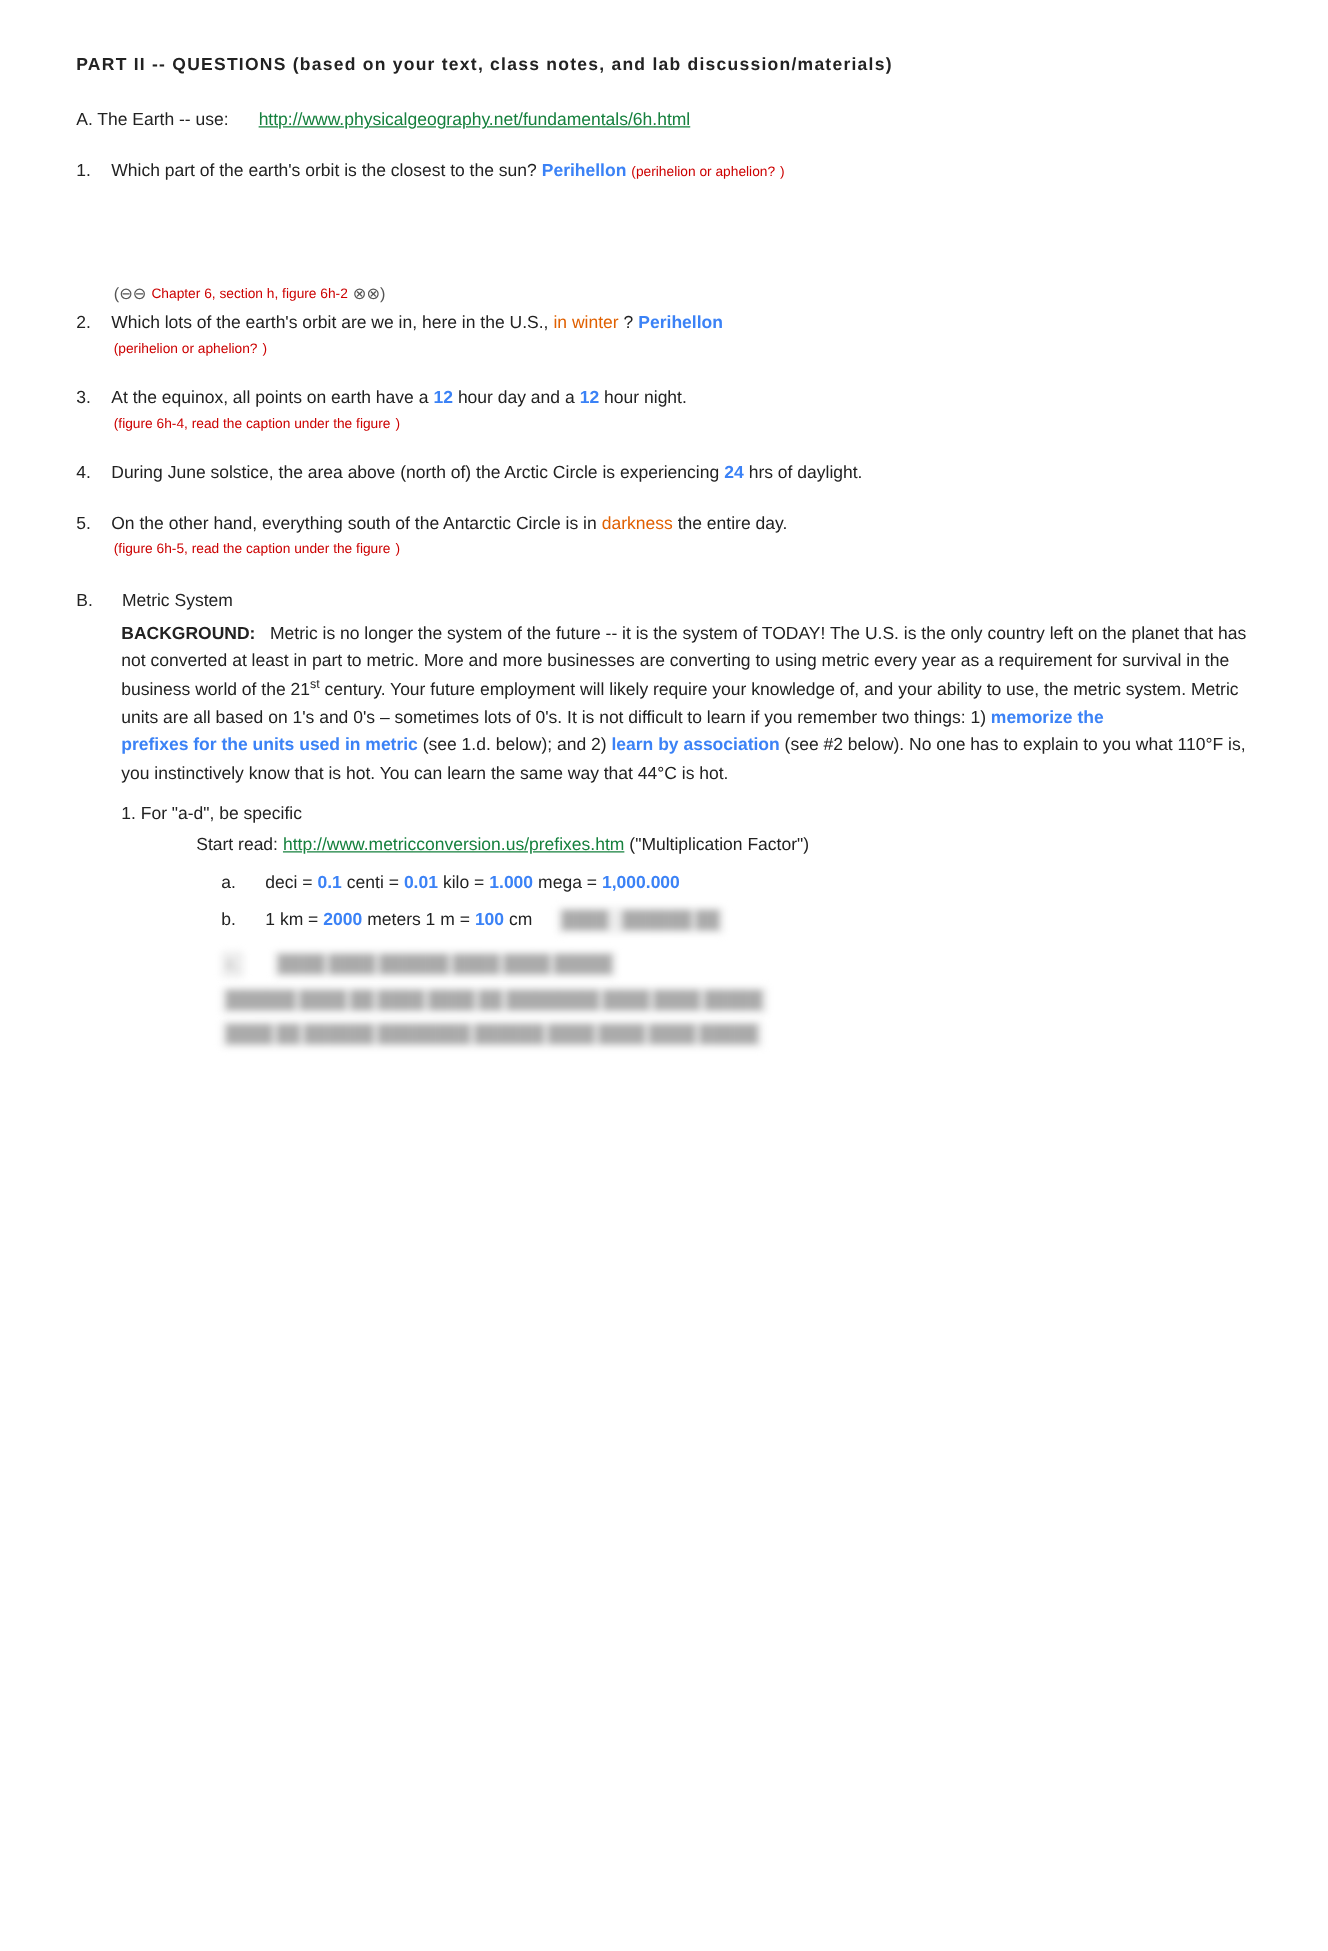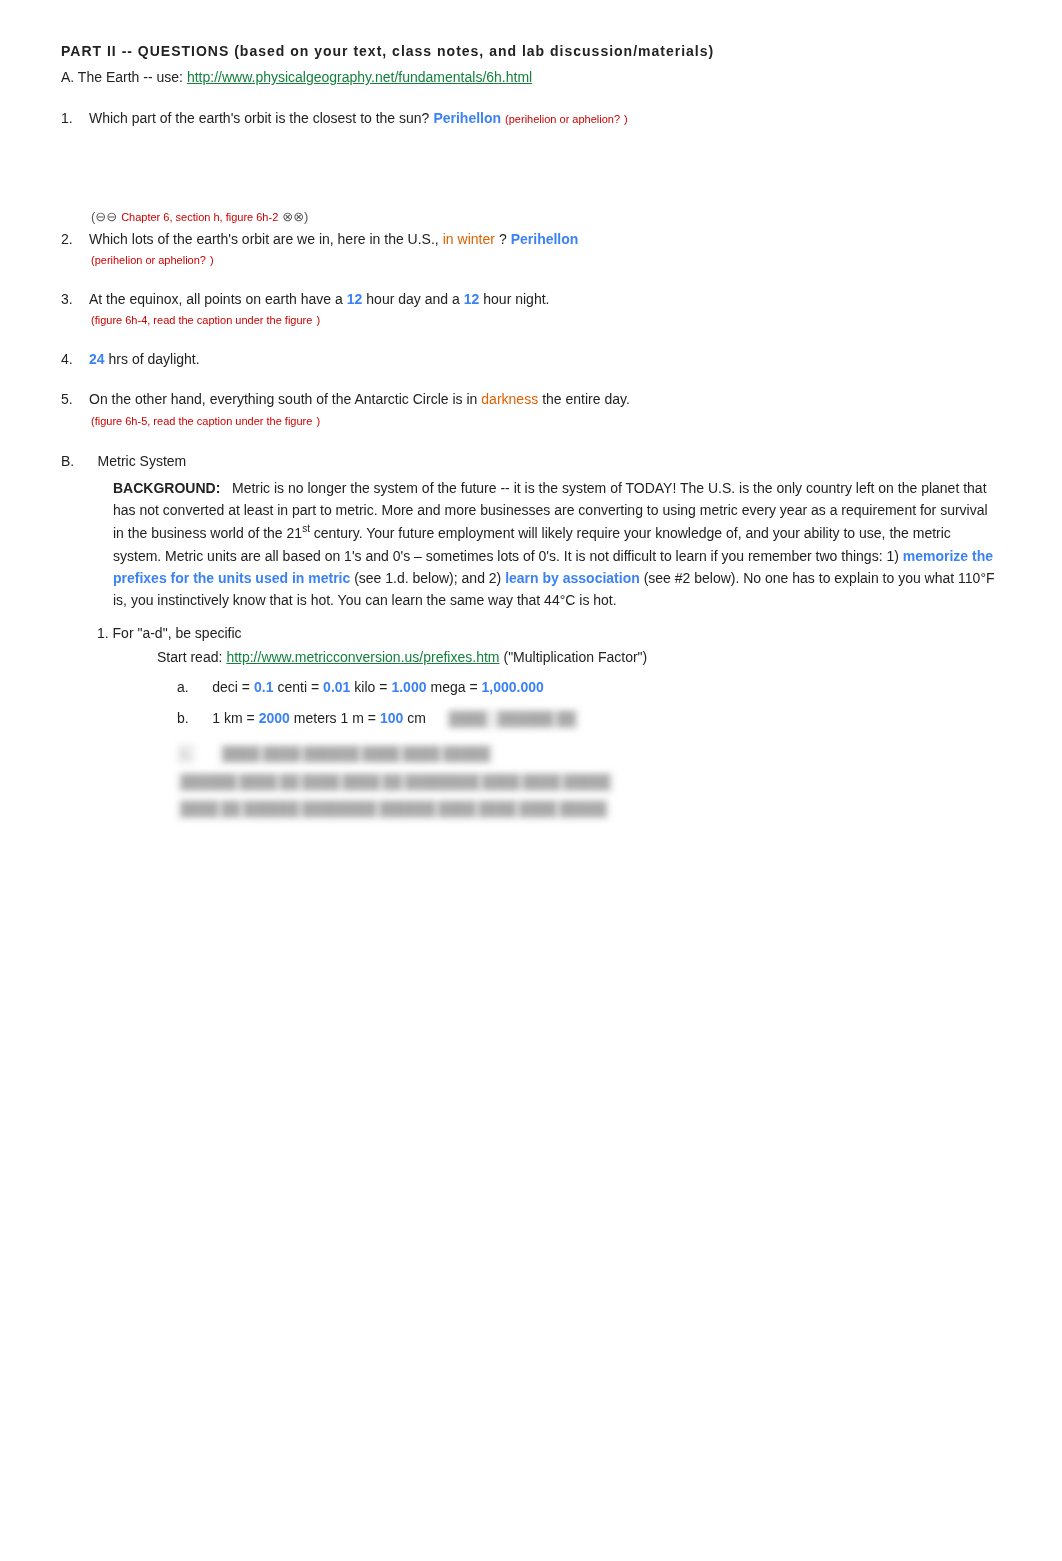--- a/index.html
+++ b/index.html
@@ -10,27 +10,27 @@
       color: #222;
       padding: 40px 60px;
       line-height: 1.6;
     }
     .page {
       max-width: 940px;
       margin: 0 auto;
     }
     .part-header {
       font-weight: bold;
-      margin-bottom: 4px;
+      margin-bottom: 22px;
       letter-spacing: 1px;
     }
     .section-a {
       display: flex;
       align-items: center;
-      gap: 4px;
+      gap: 24px;
       margin-bottom: 18px;
     }
     .link-text {
       color: #15803d;
       text-decoration: underline;
     }
     .question-block {
       margin-bottom: 18px;
     }
     .q-row {
@@ -75,21 +75,20 @@
       color: #555;
     }
     .spacer {
       height: 60px;
     }
     .metric-para {
       margin: 0 0 10px 36px;
     }
     .metric-para p {
       margin-bottom: 6px;
-      margin-left: 16px;
     }
     .sub-item {
       margin: 8px 0 8px 36px;
     }
     .blurred {
       filter: blur(3px);
       color: #aaa;
       background: #eee;
       border-radius: 2px;
       padding: 0 4px;
@@ -161,20 +160,21 @@
     </div>
     <div class="fig-row">
       <span>(figure 6h-4, read the caption under the figure</span>
       <span>)</span>
     </div>
   </div>
 
   <div class="question-block">
     <div class="q-row">
       <span class="q-num">4.</span>
+      <span>During June solstice, the area above (north of) the Arctic Circle is experiencing</span>
       <span class="answer-red">24</span>
       <span>hrs of daylight.</span>
     </div>
   </div>
 
   <div class="question-block">
     <div class="q-row">
       <span class="q-num">5.</span>
       <span>On the other hand, everything south of the Antarctic Circle is in</span>
       <span class="answer-orange">darkness</span>

